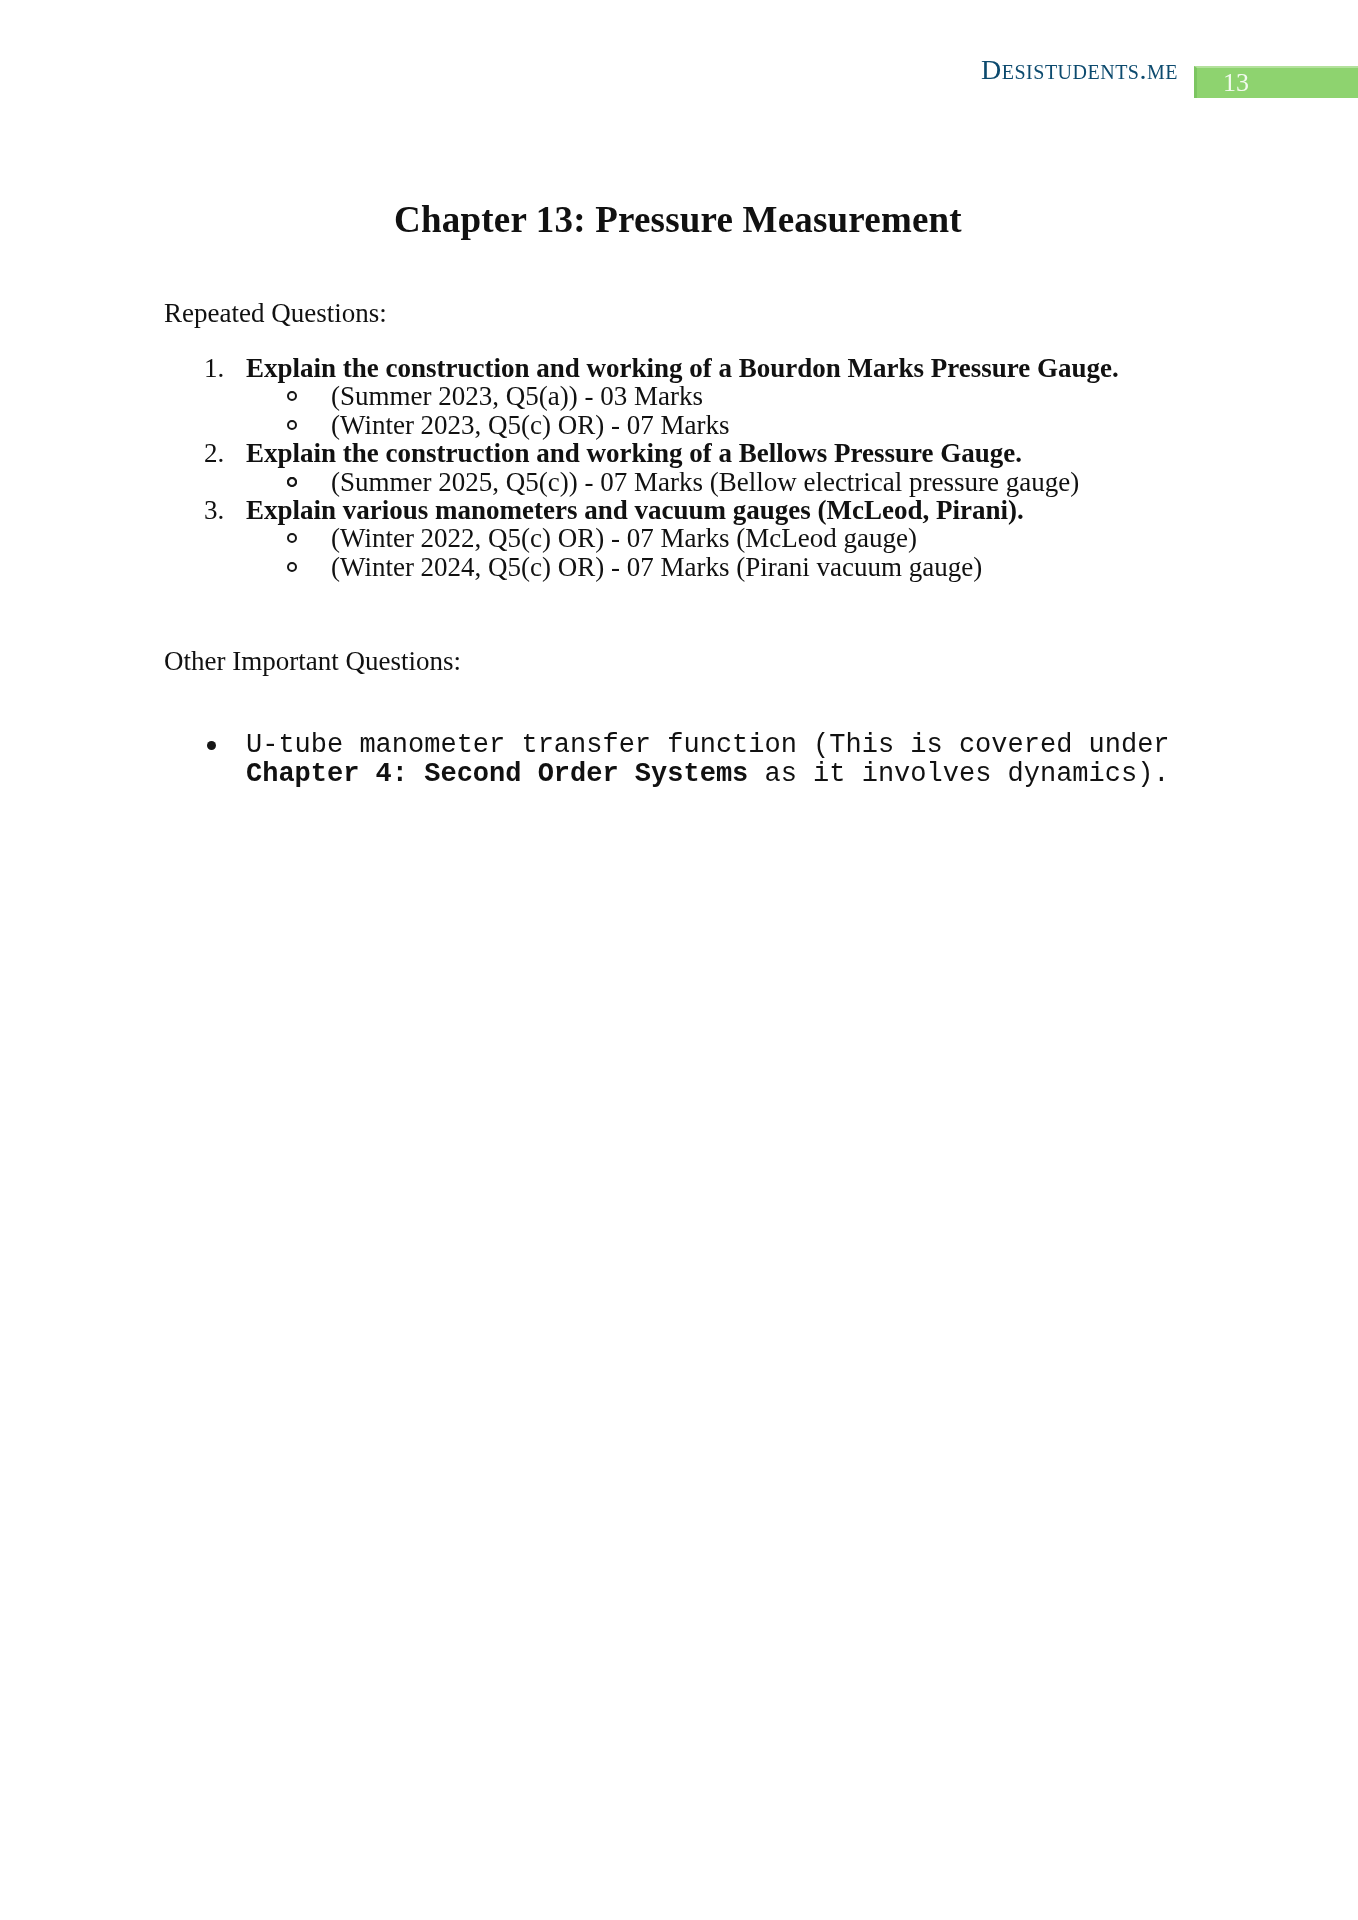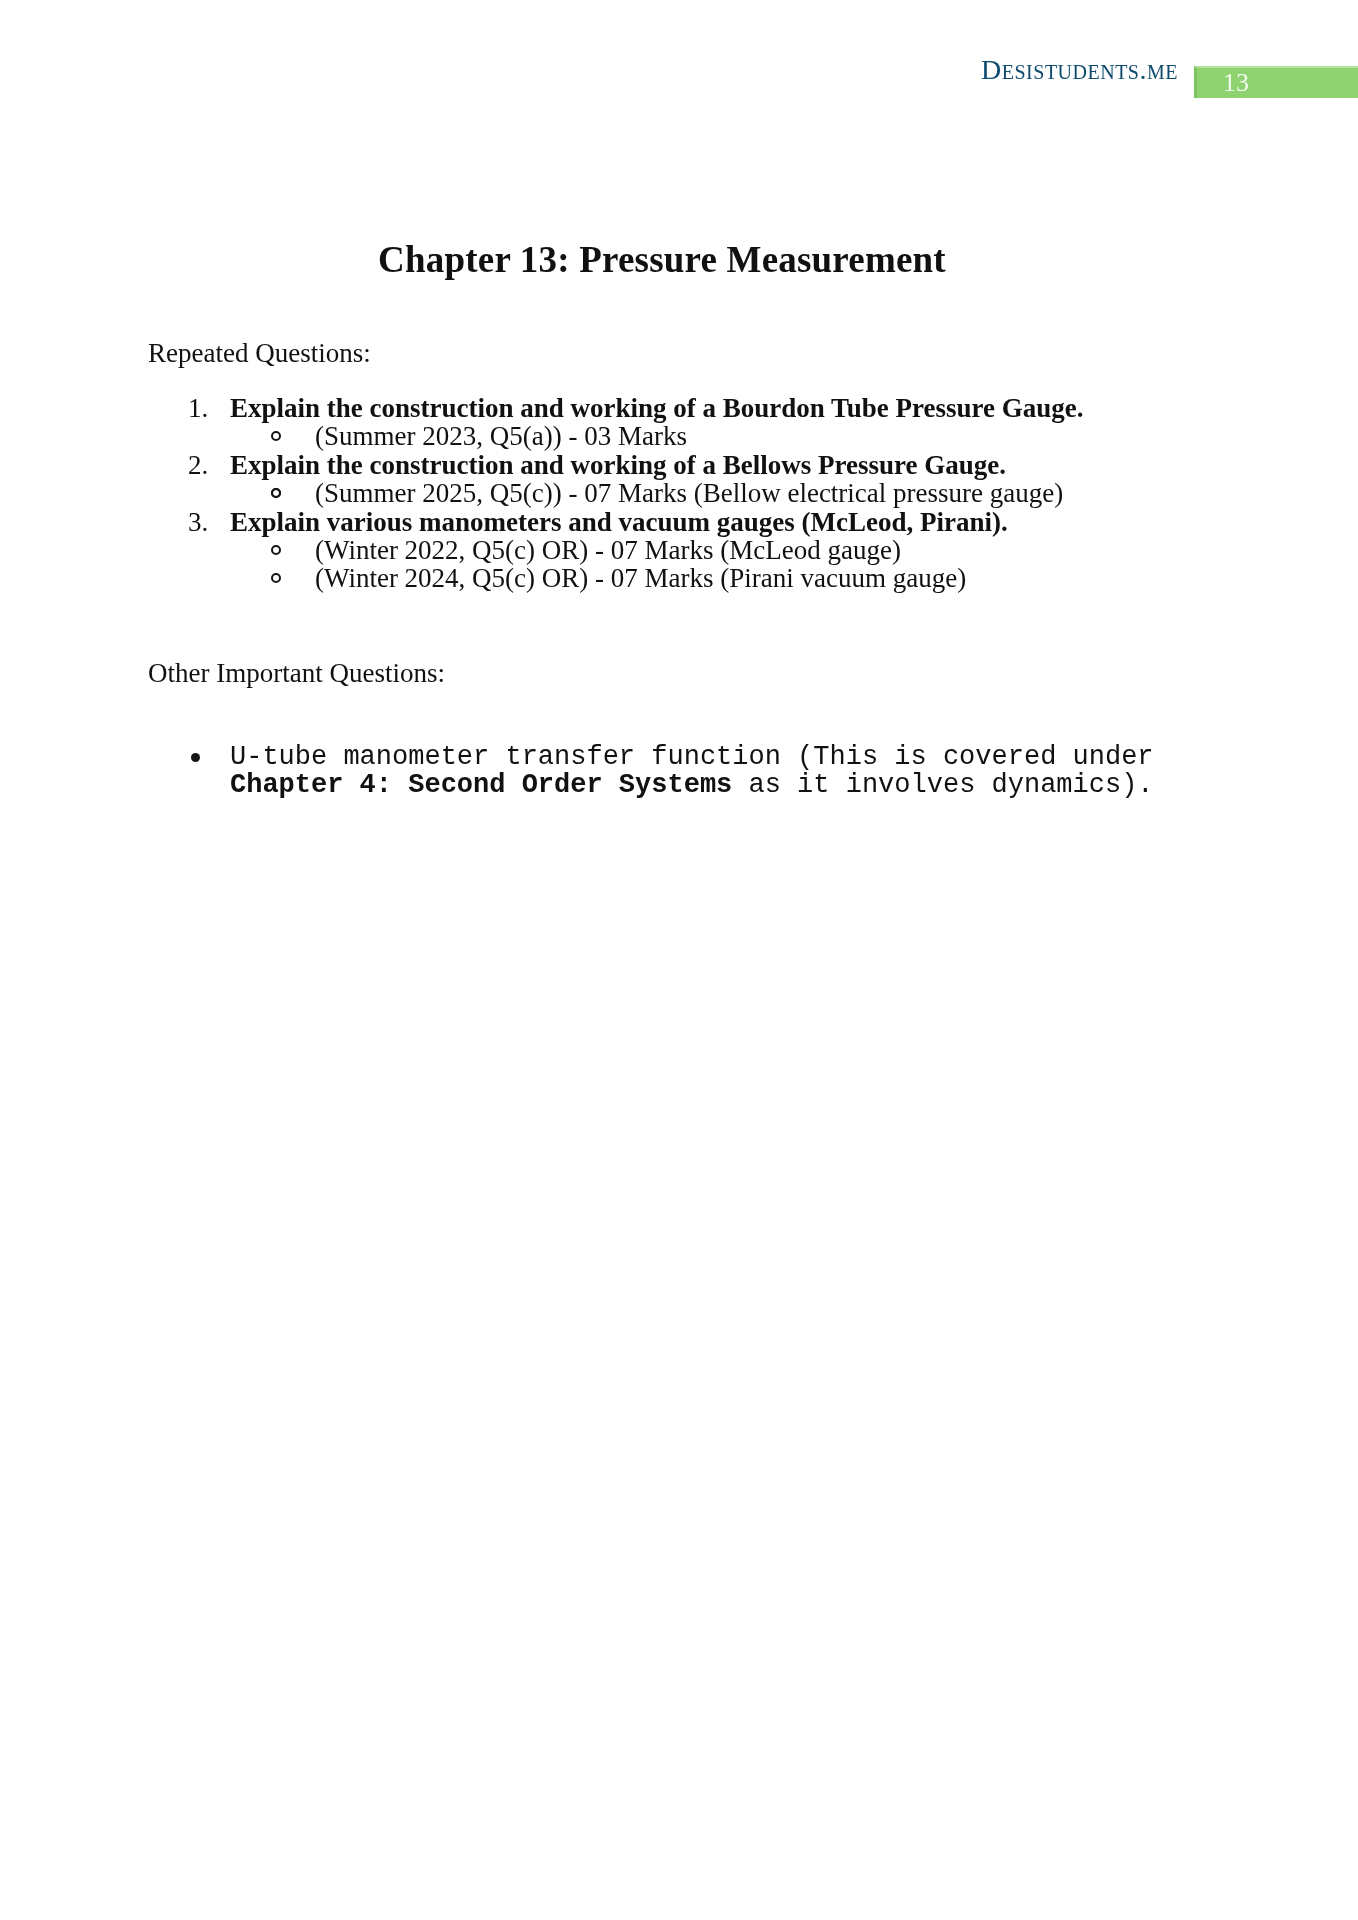--- a/index.html
+++ b/index.html
@@ -31,23 +31,22 @@
     border-left: 3px solid #7cc561;
     display: flex; align-items: center;
     padding-left: 26px;
     font-size: 26px;
     color: #f2faee;
   }
 
   
   .content {
     position: absolute;
-    left: 148px; top: 0;
+    left: 164px; top: 0;
     width: 1028px;
-    margin-top: 40px;
   }
   .doc-title {
     margin-top: 198px;
     text-align: center;
     font-size: 37px;
     font-weight: bold;
     line-height: 44px;
     letter-spacing: 0.2px;
   }
   .section-heading {
@@ -110,25 +109,29 @@
 <div class="content">
 
   <div class="doc-title">Chapter 13: Pressure Measurement</div>
 
   <div class="section-heading heading-repeated">Repeated Questions:</div>
 
   <div class="q-list">
 
     <div class="q-item">
       <span class="q-num">1.</span>
-      <span>Explain the construction and working of a Bourdon Tube Pressure Gauge.</span>
+      <span>Explain the construction and working of a Bourdon Marks Pressure Gauge.</span>
     </div>
     <div class="sub-item">
       <span class="circle-marker"></span>
       <span>(Summer 2023, Q5(a)) - 03 Marks</span>
+    </div>
+    <div class="sub-item">
+      <span class="circle-marker"></span>
+      <span>(Winter 2023, Q5(c) OR) - 07 Marks</span>
     </div>
 
     <div class="q-item">
       <span class="q-num">2.</span>
       <span>Explain the construction and working of a Bellows Pressure Gauge.</span>
     </div>
     <div class="sub-item">
       <span class="circle-marker"></span>
     </div>
     <div class="sub-item">

